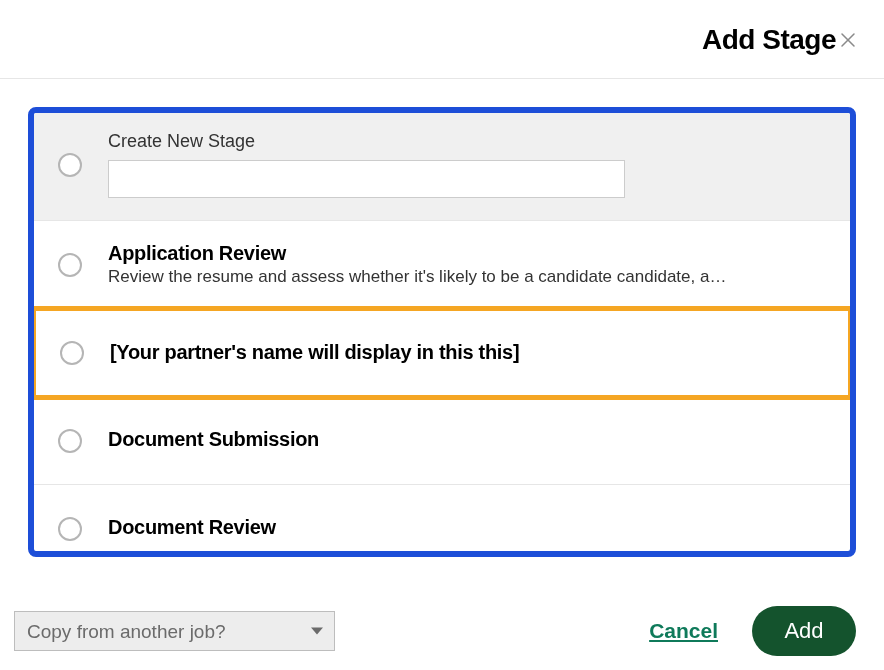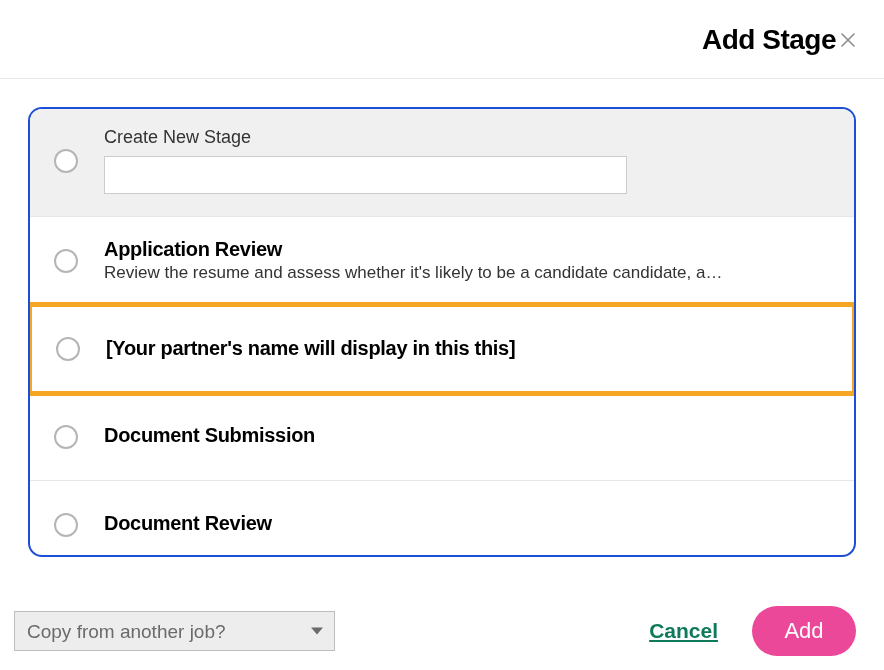--- a/index.html
+++ b/index.html
@@ -33,22 +33,22 @@
     display: flex;
     align-items: center;
     justify-content: center;
   }
   .close-btn svg { width: 18px; height: 18px; }
 
   .dialog-body {
     padding: 28px 28px 0 28px;
   }
   .stage-list {
-    border: 2px solid #1d4ed8;
-    border-radius: 14px;
+    border: 6px solid #1d4ed8;
+    border-radius: 8px;
     height: 450px;
     overflow-y: auto;
   }
   .stage-option {
     display: flex;
     align-items: center;
     gap: 26px;
     padding: 18px 24px;
     border-bottom: 1px solid #e6e6e6;
     min-height: 88px;
@@ -155,21 +155,21 @@
     gap: 34px;
   }
   .cancel-link {
     color: #0f7a5a;
     font-size: 21px;
     font-weight: 600;
     text-decoration: underline;
     cursor: pointer;
   }
   .add-btn {
-    background: #ec4899;
+    background: #14532d;
     color: #fff;
     border: none;
     border-radius: 999px;
     font-size: 22px;
     font-weight: 500;
     padding: 12px 32px;
     cursor: pointer;
     min-width: 104px;
   }
 </style>

